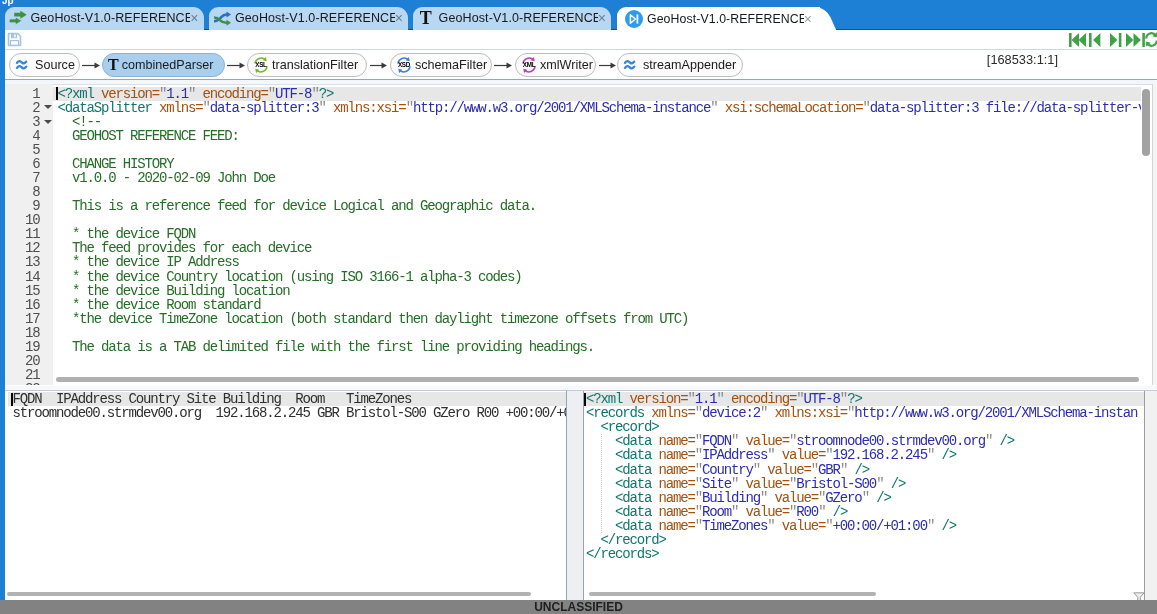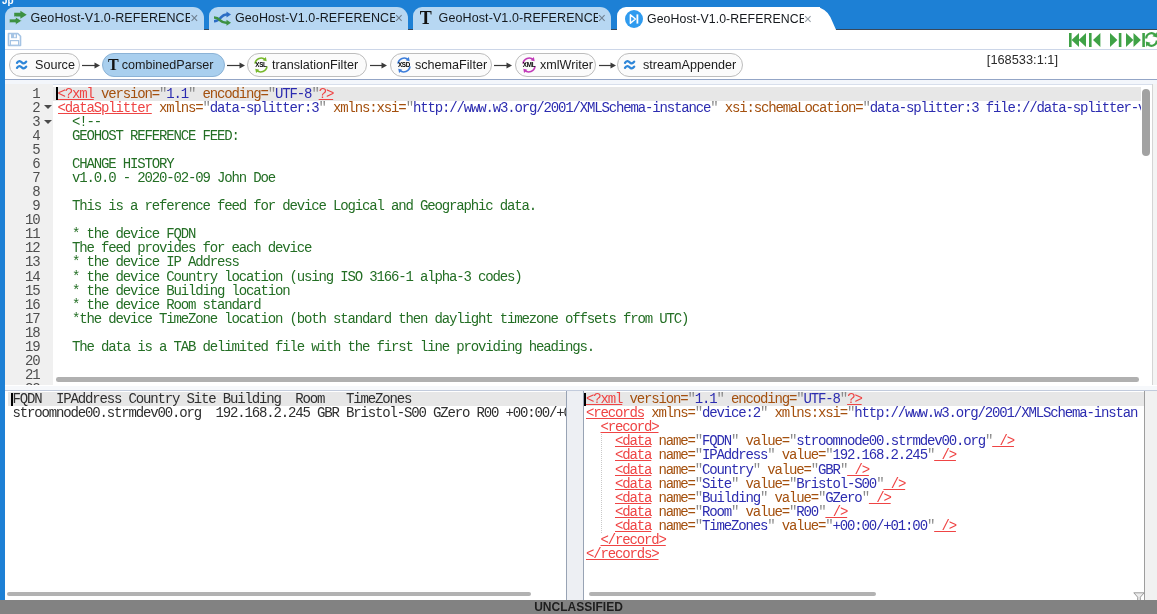--- a/index.html
+++ b/index.html
@@ -35,21 +35,21 @@
 #gnums { position:absolute; left:4.5px; top:86.9px; width:35px; height:298.6px; overflow:hidden; text-align:right;
   font-family:"Liberation Mono",monospace; font-size:14px; letter-spacing:-1.15px; line-height:14.05px; color:#4e4e4e; }
 .gn { height:14.05px; }
 .fold { position:absolute; width:0; height:0; border-left:4px solid transparent; border-right:4px solid transparent;
   border-top:4.5px solid #4a4a4a; }
 #edhl { position:absolute; left:52.5px; top:86.9px; width:1088.5px; height:14.05px; background:#e7e7e7; }
 #edcur { position:absolute; left:56px; top:87.4px; width:1.8px; height:13px; background:#000; z-index:5; }
 #edcode { position:absolute; left:57.5px; top:86.9px; width:1083.5px; height:299px; overflow:hidden;
   font-family:"Liberation Mono",monospace; font-size:14px; letter-spacing:-1.15px; line-height:14.05px; color:#333; }
 .ln { height:14.05px; white-space:pre; }
-.t { color:#ef4444;text-decoration:underline; } .a { color:#a4500e; } .q { color:#8a8a8a; } .s { color:#2c2cb0; } .c { color:#236e24; }
+.t { color:#0f766e; } .a { color:#a4500e; } .q { color:#8a8a8a; } .s { color:#2c2cb0; } .c { color:#236e24; }
 #edhsb { position:absolute; left:55.9px; top:377px; width:1083px; height:4.6px; background:#b0b0b0; border-radius:2.3px; }
 #edvsb { position:absolute; left:1142px; top:88.5px; width:8px; height:67px; background:#a2a2a2; border-radius:4px; }
 #edvline { position:absolute; left:1151.8px; top:84.3px; width:1px; height:301.2px; background:#d4d4d4; }
 #edvtrack { position:absolute; left:1152.8px; top:84.3px; width:4.2px; height:301.2px; background:#f4f4f4; }
 #split1 { position:absolute; left:0px; top:385.5px; width:1157px; height:0.8px; background:#aebbd3; }
 #splitband { position:absolute; left:4.5px; top:386.3px; width:1152px; height:3.5px; background:#f6f8fb; }
 #split2 { position:absolute; left:4.5px; top:389.8px; width:1152px; height:0.7px; background:#c2cbdc; }
 #lpanel { position:absolute; left:4.5px; top:390.5px; width:561.5px; height:209.5px; background:#fff; overflow:hidden; }
 #lphl { position:absolute; left:3px; top:1.8000000000000114px; width:558px; height:14.05px; background:#e7e7e7; }
 #lpcur { position:absolute; left:6.5px; top:2.3000000000000114px; width:1.6px; height:13px; background:#000; }

